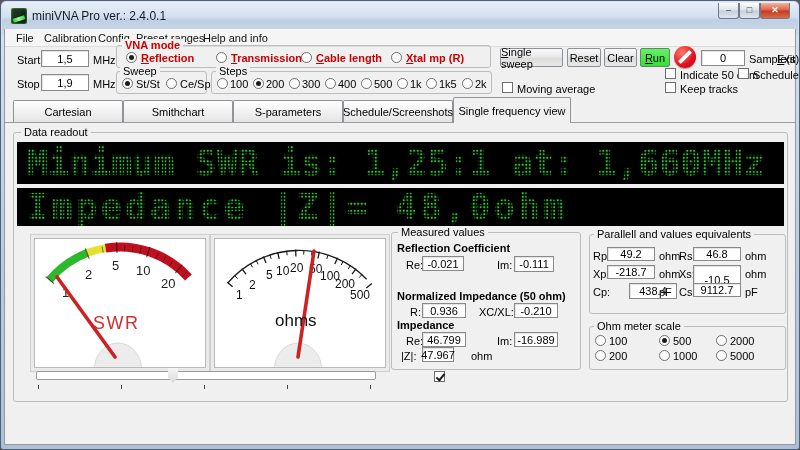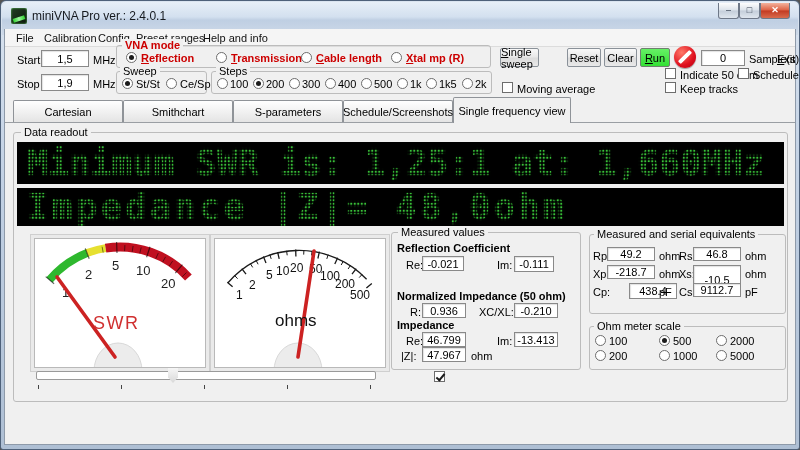--- a/index.html
+++ b/index.html
@@ -121,21 +121,21 @@
   <span class="lbl" style="left:337px;top:77px;">400</span>
   <span class="radio" style="left:360px;top:77px;"></span>
   <span class="lbl" style="left:373px;top:77px;">500</span>
   <span class="radio" style="left:396px;top:77px;"></span>
   <span class="lbl" style="left:409px;top:77px;">1k</span>
   <span class="radio" style="left:425px;top:77px;"></span>
   <span class="lbl" style="left:438px;top:77px;">1k5</span>
   <span class="radio" style="left:461px;top:77px;"></span>
   <span class="lbl" style="left:474px;top:77px;">2k</span>
 
-  <div class="btn" style="left:499px;top:47px;width:39px;height:19px;">
+  <div class="btn" style="left:499px;top:47px;width:63px;height:19px;">
       <span class="mnem">Single sweep</span>
     </div>
   <div class="btn" style="left:566px;top:47px;width:34px;height:19px;">
       <span>Reset</span>
     </div>
   <div class="btn" style="left:603px;top:47px;width:33px;height:19px;">
       <span>Clear</span>
     </div>
   <div class="btn run" style="left:639px;top:47px;width:30px;height:19px;">
       <span class="mnem">Run</span>
@@ -236,27 +236,27 @@
   <div class="fld" style="left:513px;top:255px;width:40px;height:16px;">-0.111</div>
   <span class="lbl bold" style="left:396px;top:289px;">Normalized Impedance (50 ohm)</span>
   <span class="lbl" style="left:409px;top:305px;">R:</span>
   <div class="fld" style="left:421px;top:302px;width:44px;height:15px;">0.936</div>
   <span class="lbl" style="left:478px;top:305px;">XC/XL:</span>
   <div class="fld" style="left:513px;top:302px;width:44px;height:15px;">-0.210</div>
   <span class="lbl bold" style="left:396px;top:318px;">Impedance</span>
   <span class="lbl" style="left:405px;top:334px;">Re:</span>
   <div class="fld" style="left:421px;top:331px;width:44px;height:15px;">46.799</div>
   <span class="lbl" style="left:496px;top:334px;">Im:</span>
-  <div class="fld" style="left:513px;top:331px;width:44px;height:15px;">-13.413</div>
+  <div class="fld" style="left:513px;top:331px;width:44px;height:15px;">-16.989</div>
   <span class="lbl" style="left:400px;top:349px;">|Z|:</span>
-  <div class="fld" style="left:421px;top:346px;width:44px;height:15px;">47.967</div>
+  <div class="fld" style="left:421px;top:346px;width:32px;height:15px;">47.967</div>
   <span class="lbl" style="left:470px;top:349px;">ohm</span>
 
   <div class="group" style="left:588px;top:233px;width:197px;height:80px;"></div>
-  <span class="gtitle" style="left:593px;top:227px;">Measured and serial equivalents</span>
+  <span class="gtitle" style="left:593px;top:227px;">Parallell and values equivalents</span>
   <span class="lbl" style="left:592px;top:249px;">Rp:</span>
   <div class="fld" style="left:606px;top:246px;width:48px;height:14px;">49.2</div>
   <span class="lbl" style="left:658px;top:249px;">ohm</span>
   <span class="lbl" style="left:678px;top:249px;">Rs:</span>
   <div class="fld" style="left:692px;top:246px;width:48px;height:14px;">46.8</div>
   <span class="lbl" style="left:744px;top:249px;">ohm</span>
   <span class="lbl" style="left:592px;top:267px;">Xp:</span>
   <div class="fld" style="left:606px;top:264px;width:48px;height:14px;">-218.7</div>
   <span class="lbl" style="left:658px;top:267px;">ohm</span>
   <span class="lbl" style="left:678px;top:267px;">Xs:</span>

